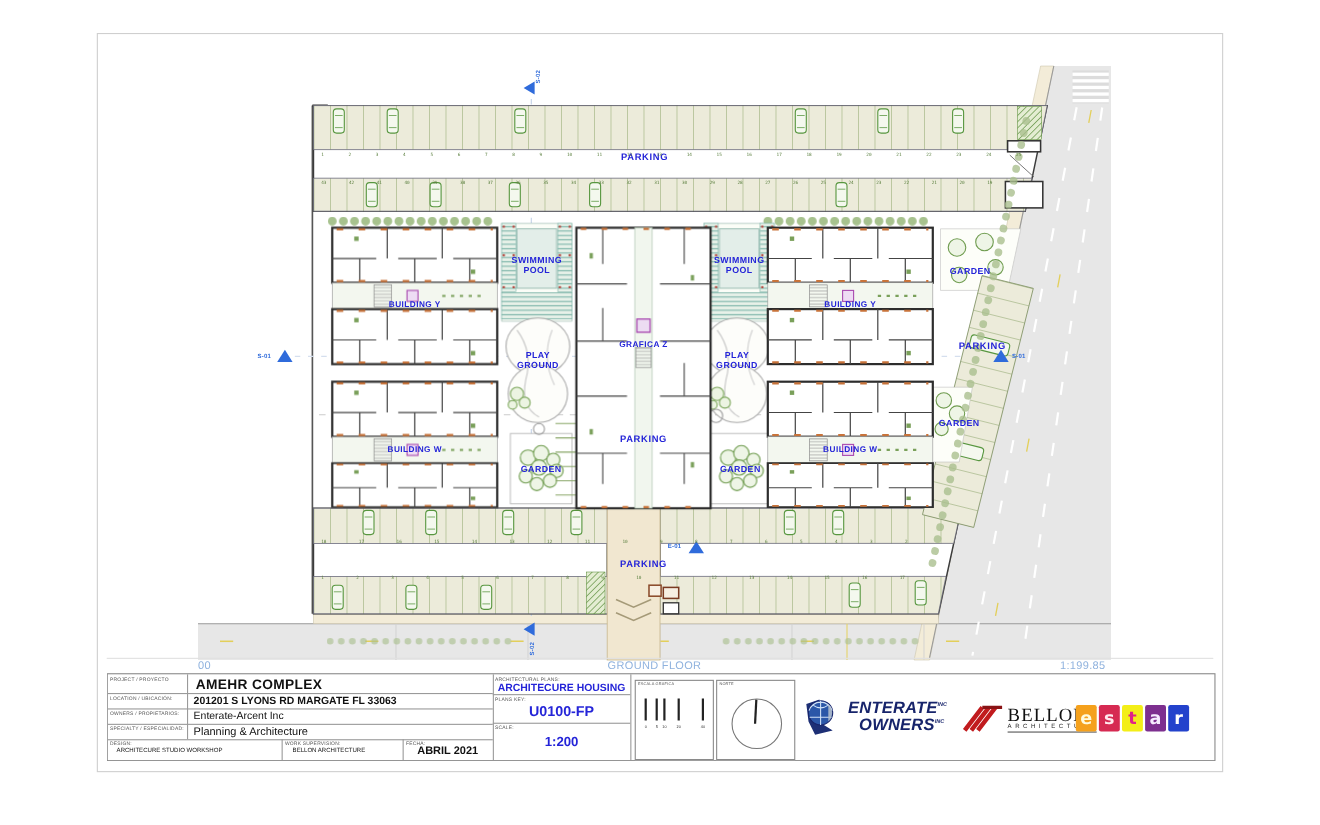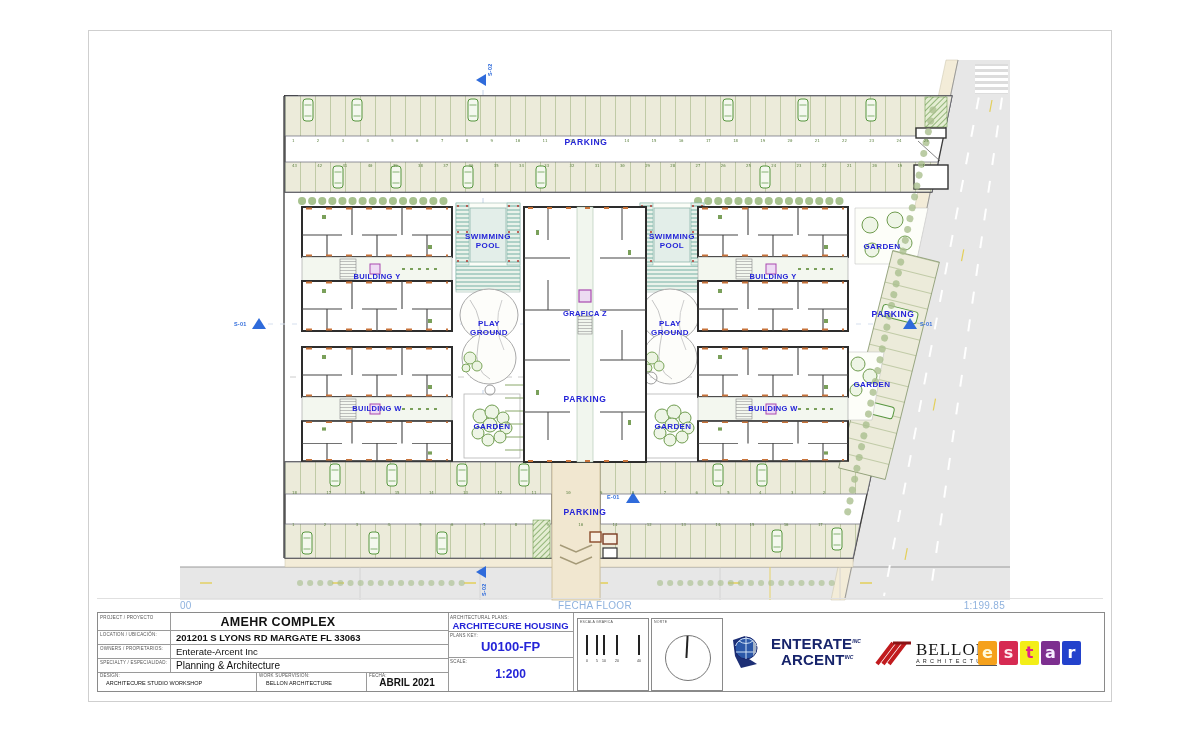--- a/index.html
+++ b/index.html
@@ -32,21 +32,21 @@
   .tb .blue{color:#2424d8;font-weight:bold;text-align:center;}
   .box{position:absolute;border:1px solid #8a8a8a;background:#fff;}
   .sbar{position:absolute;width:2px;background:#222;}
   .snum{position:absolute;font-size:3.5px;color:#333;transform:translateX(-50%);}
   .needle{position:absolute;width:1.5px;background:#222;}
   .circleN{position:absolute;border:1px solid #777;border-radius:50%;}
 
   
   .logoE{position:absolute;display:flex;align-items:center;gap:4px;}
   .logoE .tw{line-height:1;}
-  .logoE .w{font-weight:bold;font-size:15px;color:#17246b;letter-spacing:.2px;}
+  .logoE .w{font-style:italic;font-weight:bold;font-size:15px;color:#17246b;letter-spacing:.2px;}
   .logoE .inc{font-style:italic;font-weight:bold;font-size:5px;color:#17246b;vertical-align:super;}
   .logoB{position:absolute;display:flex;align-items:center;gap:3px;}
   .logoB .nm{font-family:"Liberation Serif",serif;font-size:17px;color:#111;letter-spacing:1px;line-height:1;}
   .logoB .sub{font-size:5.5px;color:#222;letter-spacing:3.2px;border-bottom:1px solid #555;padding-bottom:1px;}
   .logoS{position:absolute;display:flex;gap:2px;}
   .esb{width:19px;height:24px;border-radius:2px;display:flex;align-items:center;justify-content:center;
        font-weight:bold;font-size:16px;font-family:"DejaVu Sans",sans-serif;line-height:1;}
 </style>
 </head>
 <body>
@@ -383,39 +383,39 @@
     <div class="mk vert" style="left:481px;top:596px">S-02</div>
 
     <div class="nums" style="left:292px;top:138px;width:640px;word-spacing:20px">1 2 3 4 5 6 7 8 9 10 11 12 13 14 15 16 17 18 19 20 21 22 23 24 25 26 27</div>
     <div class="nums" style="left:292px;top:163px;width:632px;word-spacing:18px">43 42 41 40 39 38 37 36 35 34 33 32 31 30 29 28 27 26 25 24 23 22 21 20 19 18 17 16</div>
     <div class="nums" style="left:292px;top:490px;width:560px;word-spacing:27px">18 17 16 15 14 13 12 11 10 9 8 7 6 5 4 3 2 1</div>
     <div class="nums" style="left:292px;top:522px;width:560px;word-spacing:27px">1 2 3 4 5 6 7 8 9 10 11 12 13 14 15 16 17 18</div>
   </div>
 
   <div class="hline" style="left:97px;top:598px;width:1006px"></div>
   <div class="stripTxt" style="left:180px;top:600px">00</div>
-  <div class="stripTxt" style="left:595px;top:600px;transform:translateX(-50%)">FECHA FLOOR</div>
+  <div class="stripTxt" style="left:595px;top:600px;transform:translateX(-50%)">GROUND FLOOR</div>
   <div class="stripTxt" style="left:1005px;top:600px;transform:translateX(-100%)">1:199.85</div>
 
   <div class="tb">
 
     <div class="bline" style="top:17px;width:350px"></div>
     <div class="bline" style="top:31px;width:350px"></div>
     <div class="bline" style="top:45px;width:350px"></div>
     <div class="bline" style="top:59px;width:350px"></div>
     <div class="vline" style="left:72px;height:59px"></div>
     <div class="vline" style="left:158px;top:59px;height:19px"></div>
     <div class="vline" style="left:268px;top:59px;height:19px"></div>
     <div class="vline" style="left:350px;height:78px"></div>
     <div class="vline" style="left:475px;height:78px"></div>
     <div class="bline" style="left:350px;top:18px;width:125px"></div>
     <div class="bline" style="left:350px;top:44px;width:125px"></div>
 
     <div class="lab" style="left:2px;top:2px">PROJECT / PROYECTO</div>
-    <div class="val" style="left:80px;top:2px;width:200px;text-align:center;font-size:12.5px;font-weight:bold;letter-spacing:.3px">AMEHR COMPLEX</div>
+    <div class="val" style="left:80px;top:2px;width:200px;text-align:left;font-size:12.5px;font-weight:bold;letter-spacing:.3px">AMEHR COMPLEX</div>
     <div class="lab" style="left:2px;top:19px">LOCATION / UBICACIÓN:</div>
     <div class="val" style="left:78px;top:19px;font-weight:bold;font-size:9.5px">201201 S LYONS RD MARGATE FL 33063</div>
     <div class="lab" style="left:2px;top:33px">OWNERS / PROPIETARIOS:</div>
     <div class="val" style="left:78px;top:33px;font-size:9.5px">Enterate-Arcent Inc</div>
     <div class="lab" style="left:2px;top:47px">SPECIALTY / ESPECIALIDAD:</div>
     <div class="val" style="left:78px;top:47px;font-size:10px">Planning &amp; Architecture</div>
 
     <div class="lab" style="left:2px;top:60px">DESIGN:</div>
     <div class="val" style="left:8px;top:67px;font-size:5.5px">ARCHITECURE STUDIO WORKSHOP</div>
     <div class="lab" style="left:161px;top:60px">WORK SUPERVISION:</div>
@@ -452,21 +452,21 @@
 
     <div class="logoE" style="left:633px;top:21px">
       <svg width="36" height="36" viewBox="0 0 36 36">
         <polygon points="2,6 14,2 10,20 26,30 10,34 4,22" fill="#1d2f75"></polygon>
         <circle cx="15" cy="14" r="11" fill="#2b57a8" stroke="#17246b" stroke-width="1"></circle>
         <path d="M4.5 12 A11 11 0 0 1 25.5 12 M15 3 v22 M5 18 h20 M8 7 q7 5 14 0" stroke="#cfe0f5" stroke-width="1" fill="none"></path>
         <path d="M22 6 a11 11 0 0 1 0 16 z" fill="#b9c2cc" opacity="0.85"></path>
       </svg>
       <div class="tw">
         <div><span class="w">ENTERATE</span><span class="inc">INC</span></div>
-        <div style="padding-left:10px"><span class="w">ARCENT</span><span class="inc">INC</span></div>
+        <div style="padding-left:10px"><span class="w">OWNERS</span><span class="inc">INC</span></div>
       </div>
     </div>
 
     <div class="logoB" style="left:775px;top:26px">
       <svg width="40" height="28" viewBox="0 0 40 28">
         <path d="M4 25 L20 4 M10 25 L26 4 M16 25 L32 4" stroke="#c11b1e" stroke-width="4"></path>
         <path d="M20 4 L38 4" stroke="#8a1315" stroke-width="3"></path>
       </svg>
       <div>
         <div class="nm">BELLON</div>

